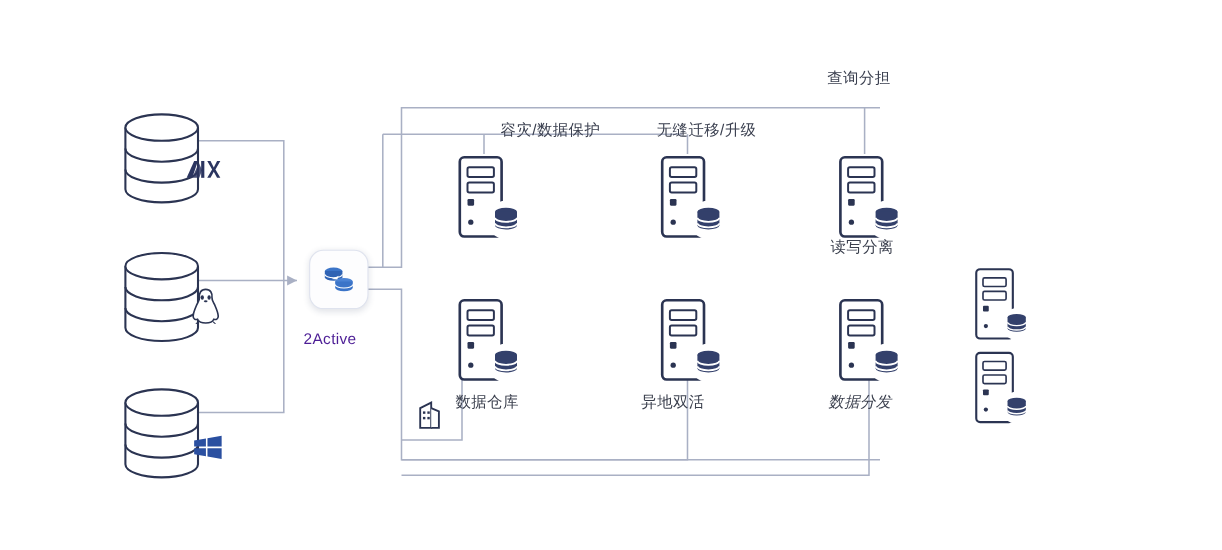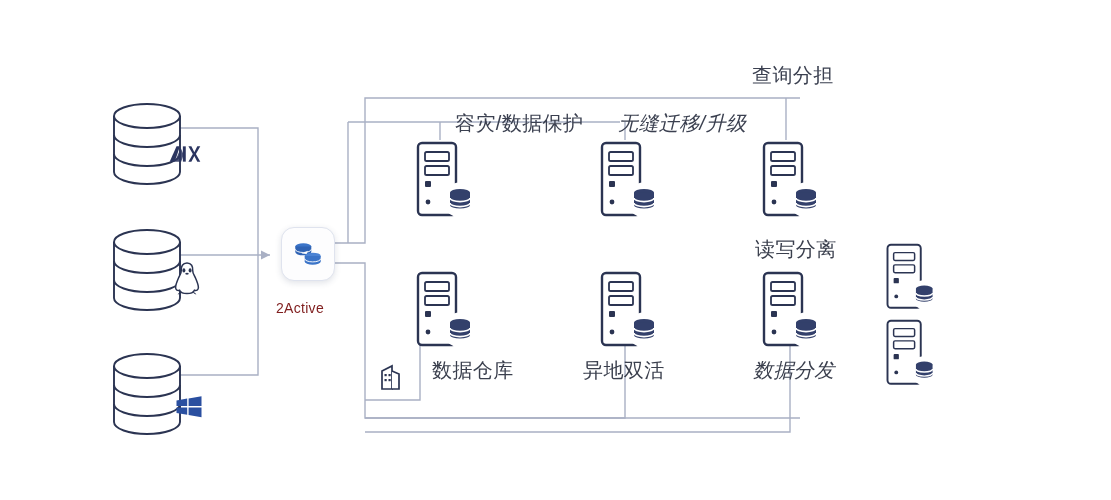--- a/index.html
+++ b/index.html
@@ -54,38 +54,38 @@
     background: #fdfdfe;
     border: 1px solid #dfe3ee;
     box-shadow: 0 2px 6px rgba(40,55,90,0.14);
     display: flex;
     align-items: center;
     justify-content: center;
   }
   .hub-label {
     position: absolute;
     font-size: 14px;
-    color: #7f1d1d;
+    color: #4c1d95;
     white-space: nowrap;
     letter-spacing: 0.3px;
   }
 
   
   .srv {
     position: absolute;
     width: 46px;
     height: 66px;
   }
   .srv svg { display:block; }
   .srv.big { width: 54px; height: 76px; }
 
   
   .cap {
     position: absolute;
-    font-size: 20px;
+    font-size: 14px;
     color: #3a3f4d;
     white-space: nowrap;
     letter-spacing: 0.4px;
   }
   .cap.bus {
     color: #3b4050;
   }
 
   
   .bldg { position:absolute; width:26px; height:30px; }
@@ -198,21 +198,21 @@
         <ellipse cx="22" cy="19" rx="8.5" ry="3.4" fill="#4b83d4"></ellipse>
         <path d="M13.5 19 V25 a8.5 3.4 0 0 0 17 0 V19" fill="#3b74c8"></path>
         <path d="M13.5 22 a8.5 3.4 0 0 0 17 0" fill="none" stroke="#ffffff" stroke-width="1"></path>
         <path d="M10 16.5 L17 13.5 L15.5 17 Z" fill="#ffffff"></path>
       </g>
     </svg>
   </div>
   <div class="hub-label" style="left:276px; top:300px;">2Active</div>
 
   <div class="cap bus" style="left:455px; top:110px;text-align:center;">容灾/数据保护</div>
-  <div class="cap bus" style="left:618px; top:110px;font-style:italic;">无缝迁移/升级</div>
+  <div class="cap bus" style="left:597px; top:110px;">无缝迁移/升级</div>
   <div class="cap bus" style="left:752px; top:62px;">查询分担</div>
 
   <div class="srv big" style="left:414px; top:140px;">
     <svg viewBox="0 0 64 82" width="64" height="82">
       <rect x="4" y="3" width="38" height="72" rx="4" fill="#ffffff" stroke="#2b3452" stroke-width="2.4"></rect>
       <rect x="11" y="12" width="24" height="9" rx="1.6" fill="#ffffff" stroke="#2b3452" stroke-width="1.8"></rect>
       <rect x="11" y="26" width="24" height="9" rx="1.6" fill="#ffffff" stroke="#2b3452" stroke-width="1.8"></rect>
       <rect x="11" y="41" width="6" height="6" rx="1" fill="#2b3452"></rect>
       <circle cx="14" cy="62" r="2.4" fill="#2b3452"></circle>
       <circle cx="46" cy="60" r="16" fill="#ffffff" stroke="#ffffff" stroke-width="3"></circle>
@@ -252,21 +252,21 @@
       <circle cx="46" cy="60" r="16" fill="#ffffff" stroke="#ffffff" stroke-width="3"></circle>
       <g transform="translate(46,60)">
         <ellipse cx="0" cy="-7.5" rx="10" ry="3.6" fill="#33406b"></ellipse>
         <path d="M-10 -7.5 V5 a10 3.6 0 0 0 20 0 V-7.5" fill="#33406b"></path>
         <path d="M-10 -2 a10 3.6 0 0 0 20 0" fill="none" stroke="#ffffff" stroke-width="1.6"></path>
         <path d="M-10 3 a10 3.6 0 0 0 20 0" fill="none" stroke="#ffffff" stroke-width="1.6"></path>
       </g>
     </svg>
   </div>
 
-  <div class="cap" style="left:755px; top:236px;text-align:center;">读写分离</div>
+  <div class="cap" style="left:755px; top:216px;text-align:center;">读写分离</div>
 
   <div class="srv big" style="left:414px; top:270px;">
     <svg viewBox="0 0 64 82" width="64" height="82">
       <rect x="4" y="3" width="38" height="72" rx="4" fill="#ffffff" stroke="#2b3452" stroke-width="2.4"></rect>
       <rect x="11" y="12" width="24" height="9" rx="1.6" fill="#ffffff" stroke="#2b3452" stroke-width="1.8"></rect>
       <rect x="11" y="26" width="24" height="9" rx="1.6" fill="#ffffff" stroke="#2b3452" stroke-width="1.8"></rect>
       <rect x="11" y="41" width="6" height="6" rx="1" fill="#2b3452"></rect>
       <circle cx="14" cy="62" r="2.4" fill="#2b3452"></circle>
       <circle cx="46" cy="60" r="16" fill="#ffffff" stroke="#ffffff" stroke-width="3"></circle>
       <g transform="translate(46,60)">
@@ -305,21 +305,21 @@
       <circle cx="46" cy="60" r="16" fill="#ffffff" stroke="#ffffff" stroke-width="3"></circle>
       <g transform="translate(46,60)">
         <ellipse cx="0" cy="-7.5" rx="10" ry="3.6" fill="#33406b"></ellipse>
         <path d="M-10 -7.5 V5 a10 3.6 0 0 0 20 0 V-7.5" fill="#33406b"></path>
         <path d="M-10 -2 a10 3.6 0 0 0 20 0" fill="none" stroke="#ffffff" stroke-width="1.6"></path>
         <path d="M-10 3 a10 3.6 0 0 0 20 0" fill="none" stroke="#ffffff" stroke-width="1.6"></path>
       </g>
     </svg>
   </div>
 
-  <div class="cap" style="left:432px; top:357px;">数据仓库</div>
+  <div class="cap" style="left:414px; top:357px;">数据仓库</div>
   <div class="cap" style="left:583px; top:357px;text-align:center;">异地双活</div>
   <div class="cap" style="left:753px; top:357px;font-style:italic;">数据分发</div>
 
   <div class="bldg" style="left:378px; top:362px;">
     <svg viewBox="0 0 26 30" width="26" height="30">
       <g fill="none" stroke="#2b3452" stroke-width="1.7">
         <path d="M4 9 L14 4 L14 27 L4 27 Z" fill="#ffffff"></path>
         <path d="M14 9 L21 12 L21 27 L14 27" fill="#ffffff"></path>
       </g>
       <g fill="#2b3452">

